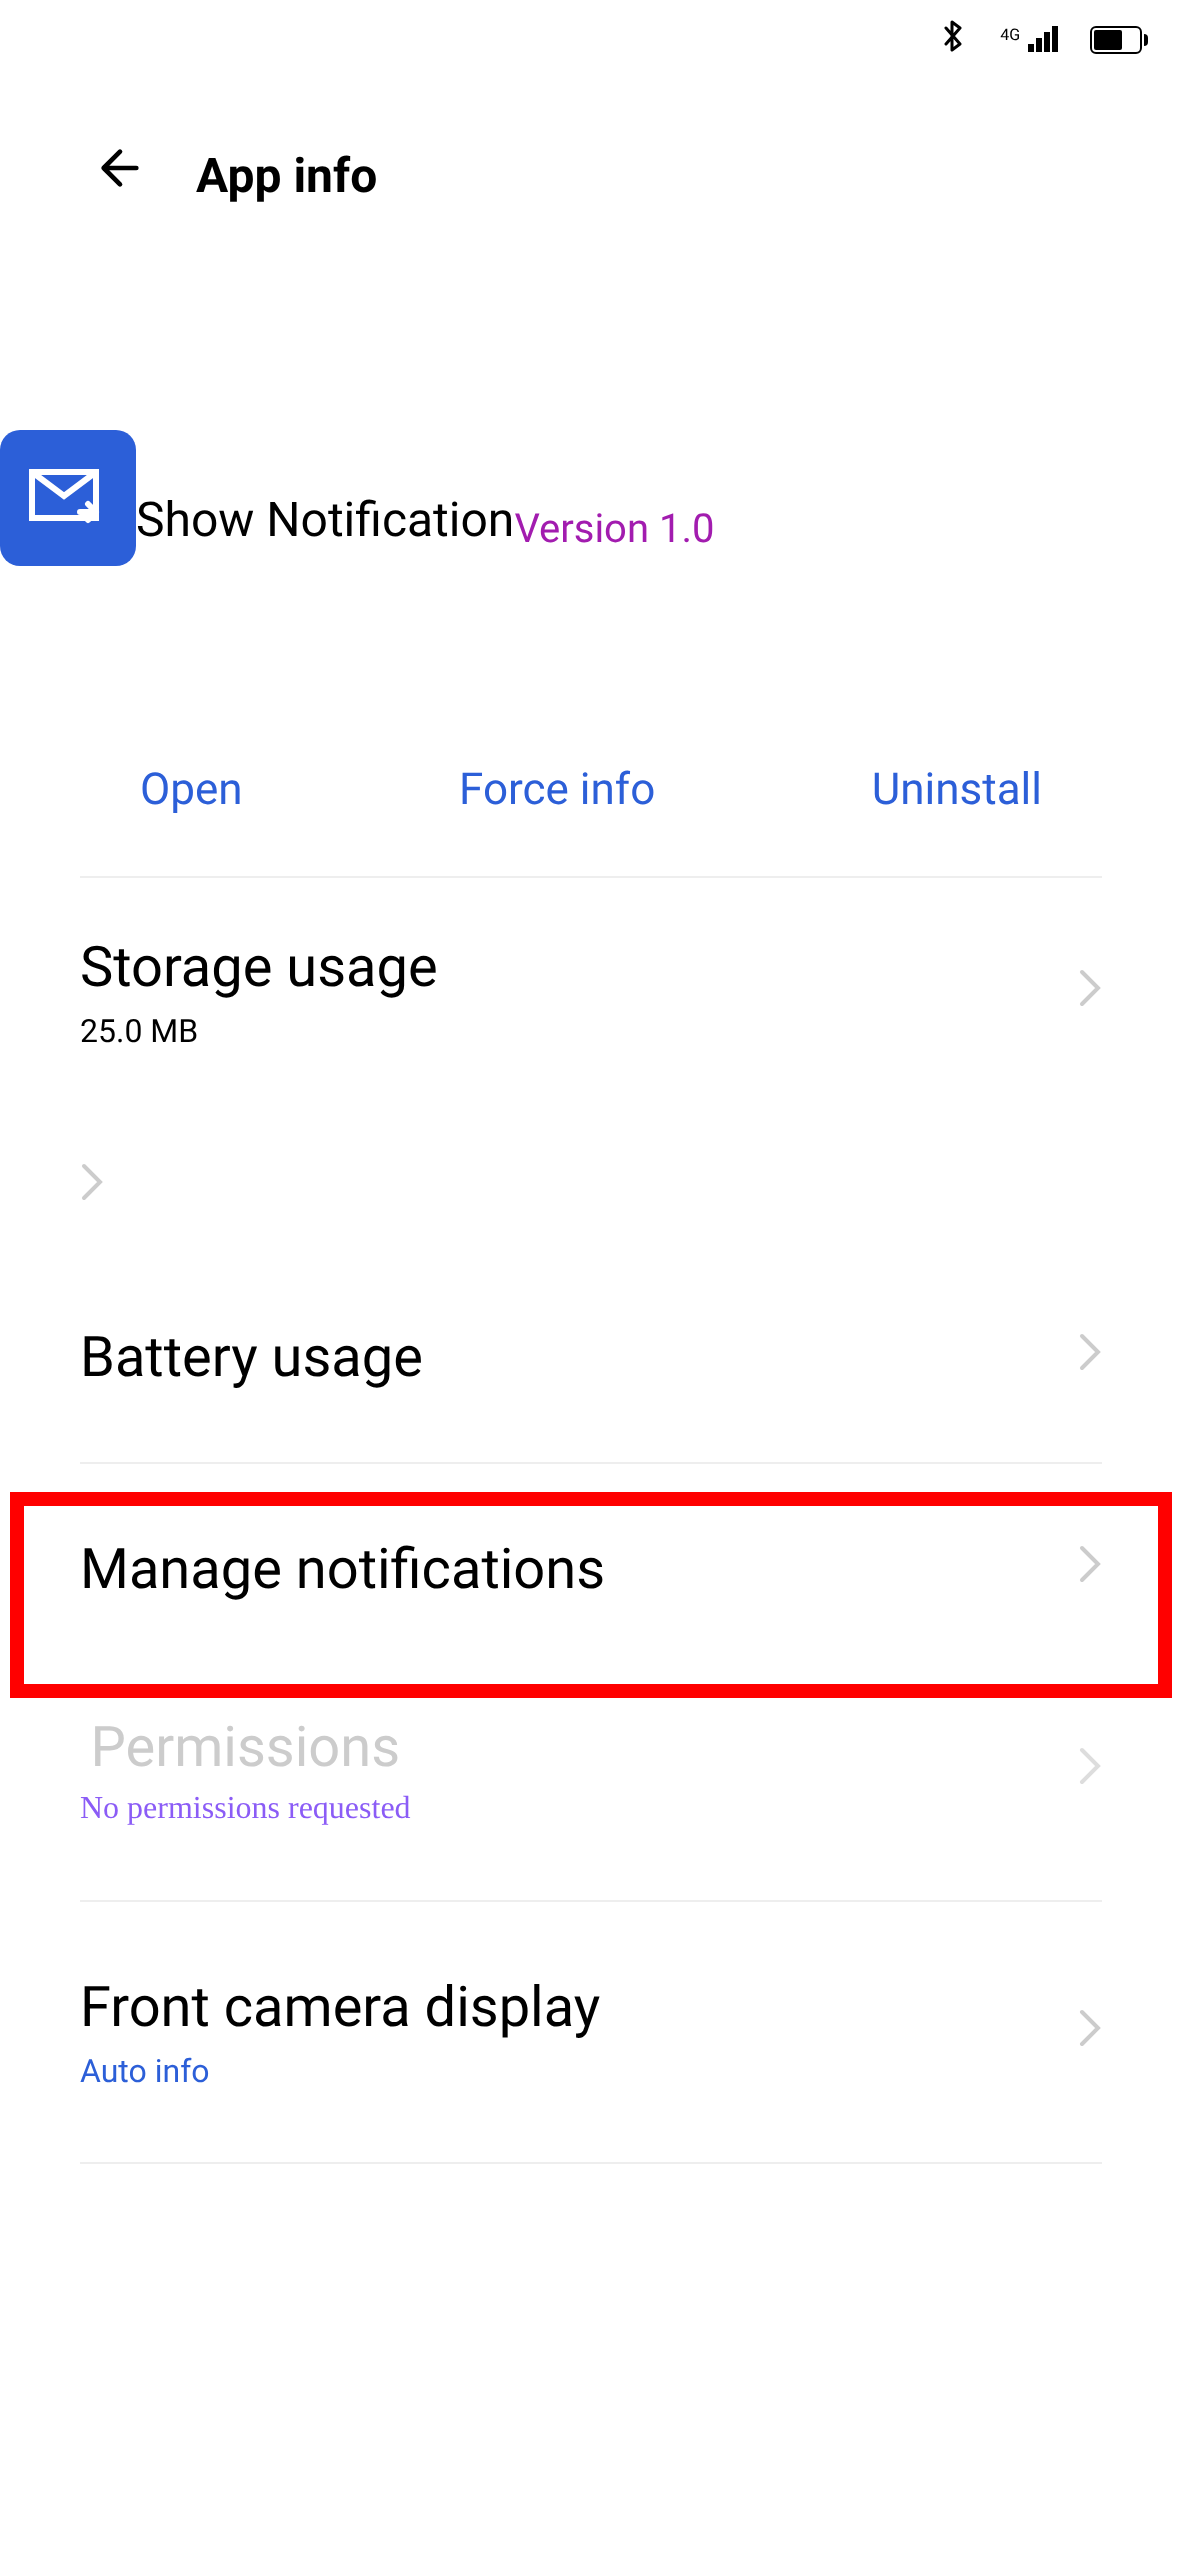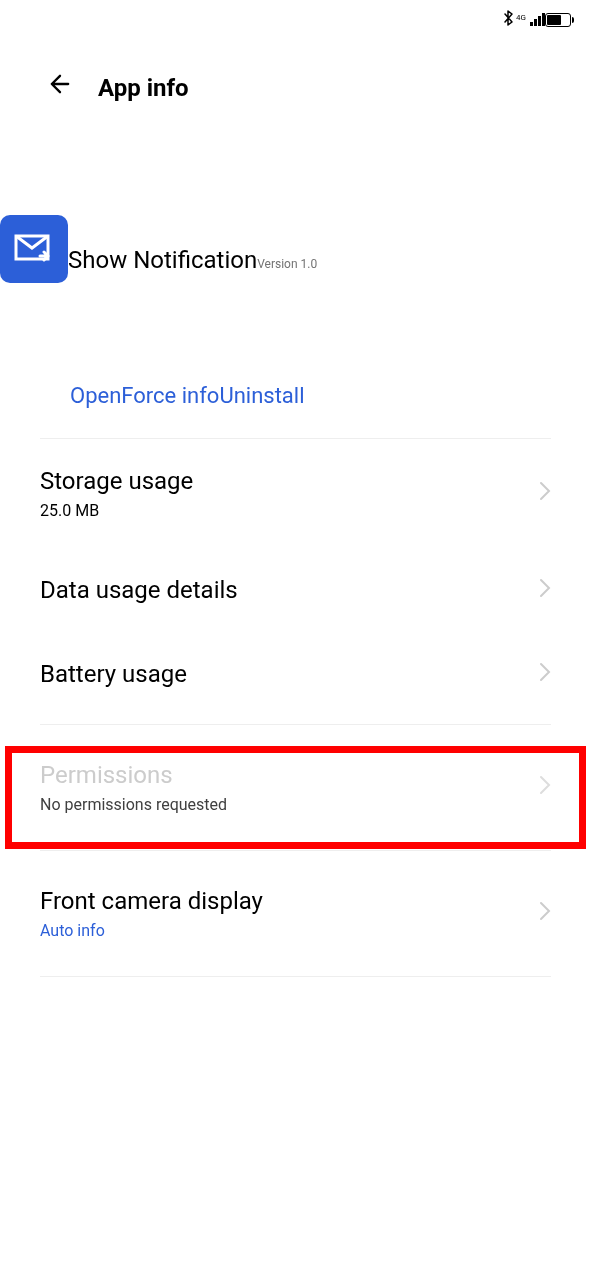--- a/index.html
+++ b/index.html
@@ -14,21 +14,21 @@
       background: #ffffff;
       position: relative;
       overflow: hidden;
     }
     .status-bar {
       height: 40px;
       display: flex;
       justify-content: flex-end;
       align-items: center;
       padding: 0 20px;
-      gap: 0;
+      gap: 16px;
     }
     .status-icon {
       font-size: 16px;
       color: #000;
     }
     .header {
       display: flex;
       align-items: center;
       padding: 30px 30px 20px 46px;
       gap: 24px;
@@ -58,26 +58,26 @@
       align-items: center;
       justify-content: center;
       margin-bottom: 30px;
     }
     .app-name {
       font-size: 24px;
       color: #000;
       margin-bottom: 8px;
     }
     .app-version {
-      font-size: 12px;
-      color: #737373;
+      font-size: 20px;
+      color: #a21caf;
     }
     .action-buttons {
       display: flex;
-      justify-content: flex-start;
+      justify-content: space-between;
       padding: 30px 30px 30px 30px;
       border-bottom: 1px solid #eee;
       margin: 0 40px;
     }
     .action-btn {
       font-size: 22px;
       color: #2c5fd8;
       cursor: pointer;
       background: none;
       border: none;
@@ -92,35 +92,37 @@
       padding: 28px 0;
       cursor: pointer;
       position: relative;
     }
     .list-item-content {
       display: flex;
       flex-direction: column;
       gap: 6px;
     }
     .list-item-title {
-      font-size: 24px;
+      font-size: 28px;
       color: #000;
     }
     .list-item-subtitle {
       font-size: 16px;
       color: #000000;
     }
     .list-item-subtitle.blue {
       color: #2c5fd8;
     }
     .list-item.disabled .list-item-title {
       color: #ccc;
+      text-align: center;
     }
     .list-item.disabled .list-item-subtitle {
-      color: #404040;
+      color: #8b5cf6;
+      font-family: Liberation Serif, serif;
     }
     .chevron {
       color: #ccc;
       font-size: 20px;
     }
     .divider {
       height: 1px;
       background: #eee;
       margin: 8px 0;
     }
@@ -239,43 +241,50 @@
       <div class="list-item-subtitle">25.0 MB</div>
     </div>
     <span class="chevron">
       <svg width="12" height="20" viewBox="0 0 12 20" fill="none">
           <path d="M2 2L10 10L2 18" stroke="#ccc" stroke-width="2" stroke-linecap="round"></path>
         </svg>
     </span>
   </div>
 
   <div class="list-item">
-    <div class="list-item-content">
-      <div class="list-item-title">Data usage details</div>
-    </div>
     <span class="chevron">
       <svg width="12" height="20" viewBox="0 0 12 20" fill="none">
           <path d="M2 2L10 10L2 18" stroke="#ccc" stroke-width="2" stroke-linecap="round"></path>
         </svg>
     </span>
   </div>
 
   <div class="list-item">
     <div class="list-item-content">
       <div class="list-item-title">Battery usage</div>
     </div>
     <span class="chevron">
       <svg width="12" height="20" viewBox="0 0 12 20" fill="none">
           <path d="M2 2L10 10L2 18" stroke="#ccc" stroke-width="2" stroke-linecap="round"></path>
         </svg>
     </span>
   </div>
 
   <div class="divider"></div>
 
+  <div class="list-item">
+    <div class="list-item-content">
+      <div class="list-item-title">Manage notifications</div>
+    </div>
+    <span class="chevron">
+      <svg width="12" height="20" viewBox="0 0 12 20" fill="none">
+          <path d="M2 2L10 10L2 18" stroke="#ccc" stroke-width="2" stroke-linecap="round"></path>
+        </svg>
+    </span>
+  </div>
 
   <div class="list-item disabled">
     <div class="list-item-content">
       <div class="list-item-title">Permissions</div>
       <div class="list-item-subtitle">No permissions requested</div>
     </div>
     <span class="chevron">
       <svg width="12" height="20" viewBox="0 0 12 20" fill="none">
           <path d="M2 2L10 10L2 18" stroke="#ddd" stroke-width="2" stroke-linecap="round"></path>
         </svg>

